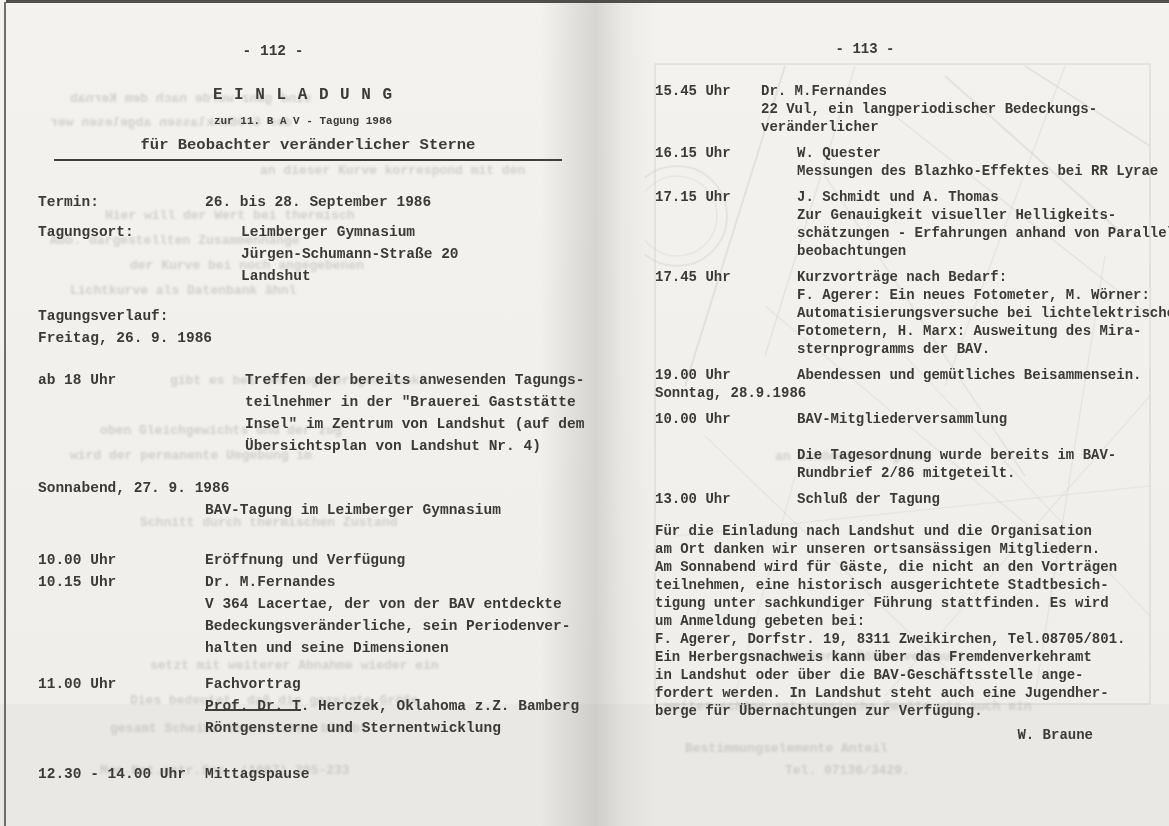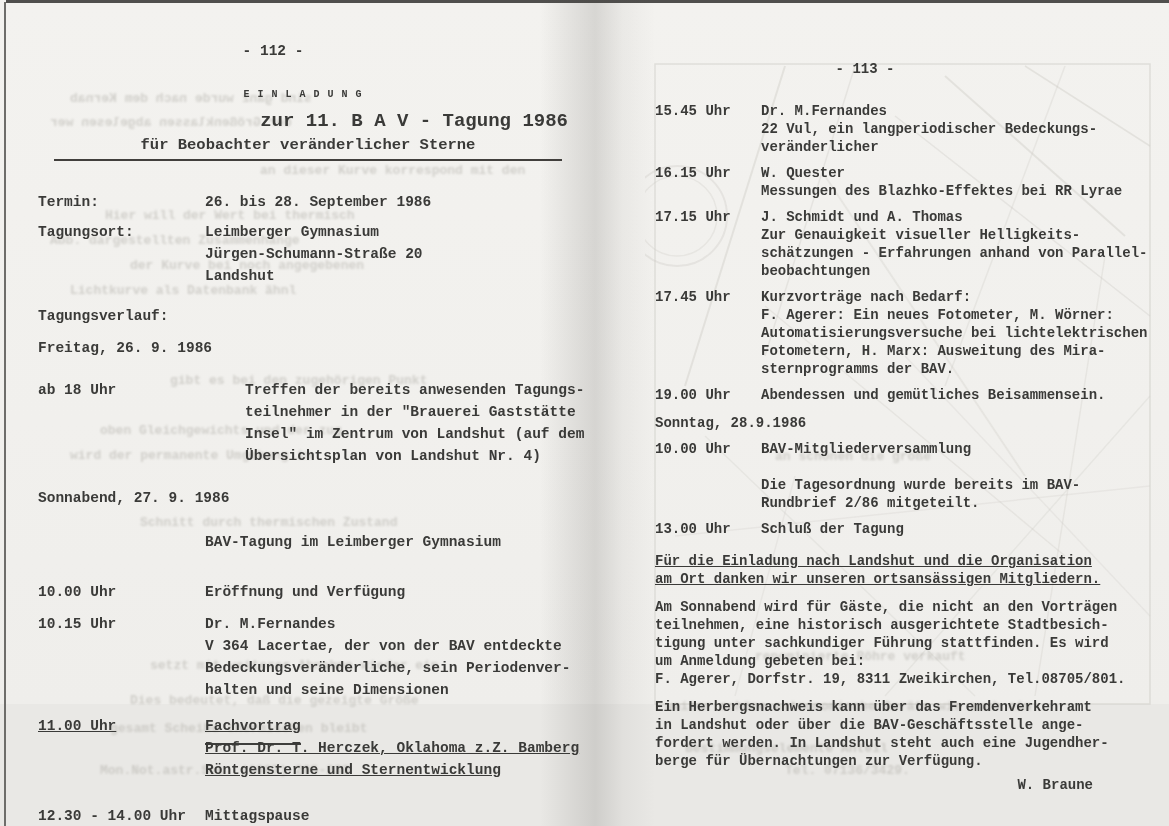--- a/index.html
+++ b/index.html
@@ -14,42 +14,42 @@
   .gutter{position:absolute;left:540px;top:0;width:115px;height:826px;
     background:linear-gradient(90deg,rgba(70,68,64,0) 0%,rgba(70,68,64,0.10) 30%,rgba(70,68,64,0.16) 48%,rgba(70,68,64,0.05) 72%,rgba(70,68,64,0) 100%);}
   .page{position:absolute;top:0;color:#3a3a38;font-weight:bold;}
   .page .content{position:relative;z-index:3;}
   .page-left{left:10px;width:572px;height:826px;font-size:14.5px;line-height:22px;padding:0;}
   .page-left .content{padding:0 0 0 28px;}
   .page-right{left:645px;width:518px;height:826px;font-size:14px;line-height:18px;}
   .page-right .content{padding:0 0 0 10px;}
   .pageno{text-align:center;}
   .page-left .pageno{padding-top:40px;width:470px;}
-  .page-right .pageno{padding-top:60px;width:420px;}
-  .title{ text-align:center;width:530px;margin-top:22px;font-size:10px;letter-spacing:1px;}
-  .subtitle1{text-align:right;width:530px;margin-top:4px;font-size:19px;}
+  .page-right .pageno{padding-top:40px;width:420px;}
+  .title{ text-align:center;width:530px;margin-top:22px;font-size:16px;letter-spacing:1px;}
+  .subtitle1{text-align:center;width:530px;margin-top:4px;font-size:11px;}
   .subtitle2{text-align:center;margin:2px 20px 0 16px;font-size:15.5px;
     border-bottom:2.5px solid #413f3c;padding-bottom:3px;}
   .metarow{display:flex;align-items:flex-start;}
   .metarow .lab{flex:0 0 167px;}
   .metarow .val{flex:1;white-space:pre;}
   .mt-meta{margin-top:30px;}
-  .mt8{margin-top:8px;}
-  .mt10{margin-top:10px;}
-  .mt14{margin-top:14px;text-decoration:underline;}
+  .mt8{margin-top:8px;gap:36px;}
+  .mt10{}
+  .mt14{margin-top:14px;}
   .mt16{margin-top:24px;}
   .mt18{margin-top:18px;}
   .mt20{margin-top:20px;gap:40px;}
-  .mt22{margin-top:22px;}
+  .mt22{}
   .mt28{margin-top:28px;}
   .row{display:flex;align-items:flex-start;}
   .page-left .row .time{flex:0 0 167px;white-space:pre;}
   .page-right .row .time{flex:0 0 106px;white-space:pre;}
   .row .body{flex:1;white-space:pre;}
-  .ul{border-bottom:2px solid #3e3e3c;padding-bottom:9px;}
+  .ul{border-bottom:2px solid #3e3e3c;padding-bottom:17px;}
   .indent-intro{margin-left:167px;}
   .para{white-space:pre;}
   .sig{text-align:right;margin-right:70px;margin-top:6px;}
   .bleed{position:absolute;z-index:1;color:#b6b4ae;filter:blur(1.1px);opacity:.55;
     font-weight:bold;white-space:nowrap;font-size:13px;pointer-events:none;}
   .bleed.mirror{transform:scaleX(-1);}
   .mapghost{position:absolute;z-index:1;left:0;top:56px;opacity:.8;pointer-events:none;}
 </style>
 </head>
 <body>

